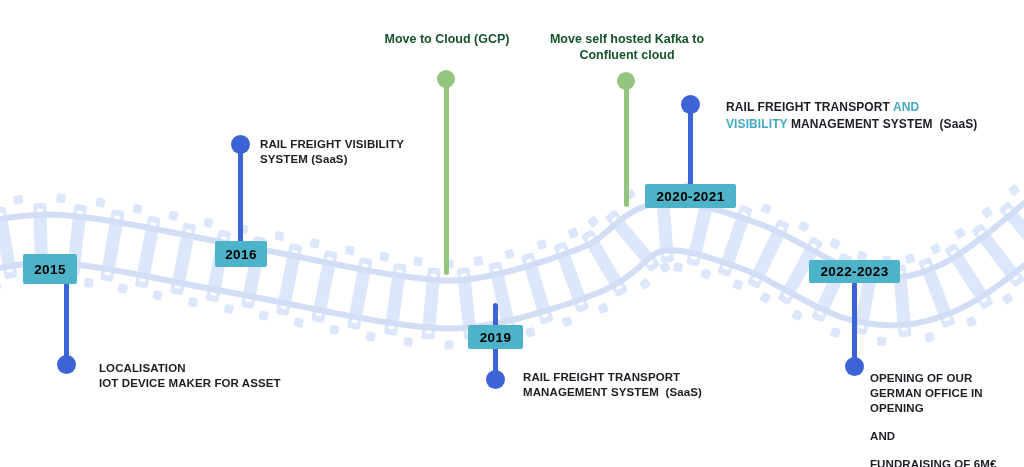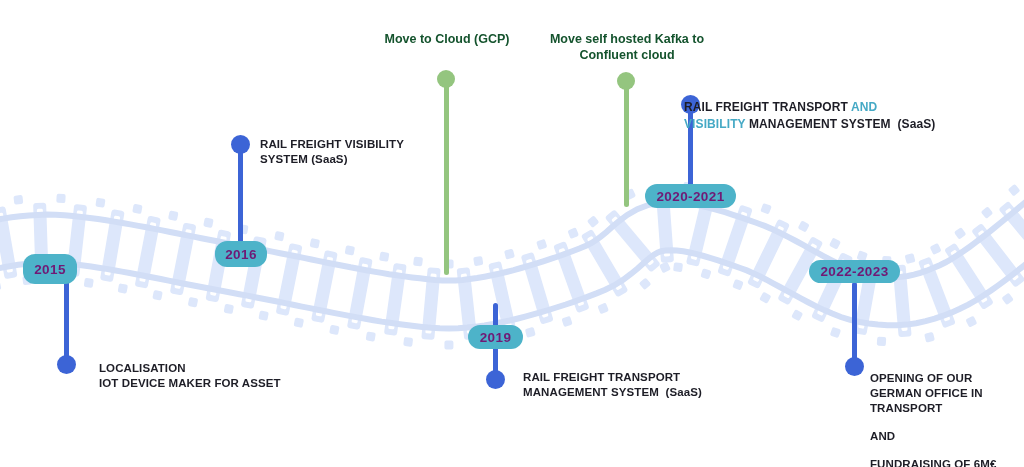--- a/index.html
+++ b/index.html
@@ -2,22 +2,22 @@
 <html><head>
 <meta charset="utf-8">
 <style>
   html,body{margin:0;padding:0;background:#fff;}
   body{width:1024px;height:467px;overflow:hidden;font-family:"Liberation Sans",sans-serif;}
   .stage{position:relative;width:1024px;height:467px;background:#fff;}
   #railway{position:absolute;left:0;top:0;}
 
   .badge{
     position:absolute;display:flex;align-items:center;justify-content:center;
-    background:#4DB3C9;color:#701a75;font-weight:bold;font-size:13.5px;
-    letter-spacing:.4px;border-radius:12px;z-index:3;
+    background:#4DB3C9;color:#000000;font-weight:bold;font-size:13.5px;
+    letter-spacing:.4px;border-radius:2px;z-index:3;
   }
   .stem{position:absolute;border-radius:3px;z-index:2;}
   .stem.blue{background:#3C64D6;width:5px;}
   .stem.green{background:#94C57F;width:5px;}
   .dot{position:absolute;border-radius:50%;z-index:3;}
   .dot.blue{width:19px;height:19px;background:#3C64D6;}
   .dot.green{width:18px;height:18px;background:#94C57F;}
 
   .desc{position:absolute;color:#1D1D26;font-weight:bold;font-size:11.5px;
         line-height:15px;letter-spacing:.1px;z-index:4;}
@@ -370,34 +370,34 @@
   <div class="stem blue" style="left:493px;top:303px;height:76px;"></div>
   <div class="dot blue" style="left:486px;top:370px;"></div>
   <div class="desc" style="left:523px;top:370px;">
     <div class="line">RAIL FREIGHT TRANSPORT</div>
     <div class="line">MANAGEMENT SYSTEM  (SaaS)</div>
   </div>
 
   <div class="dot blue" style="left:681px;top:95px;"></div>
   <div class="stem blue" style="left:688px;top:104px;height:82px;"></div>
   <div class="badge" style="left:645px;top:184px;width:91px;height:24px;">2020-2021</div>
-  <div class="desc lg" style="left:684px;top:99px;">
+  <div class="desc lg" style="left:726px;top:99px;">
     <div class="line"><span>RAIL FREIGHT TRANSPORT </span><span class="teal">AND</span></div>
     <div class="line"><span class="teal">VISIBILITY</span><span> MANAGEMENT SYSTEM  (SaaS)</span></div>
   </div>
 
   <div class="badge" style="left:809px;top:260px;width:91px;height:23px;">2022-2023</div>
   <div class="stem blue" style="left:852px;top:282px;height:84px;"></div>
   <div class="dot blue" style="left:845px;top:357px;"></div>
   <div class="desc" style="left:870px;top:358px;">
     <p>
       </p>
       <div class="line">OPENING OF OUR</div>
       <div class="line">GERMAN OFFICE IN</div>
-      <div class="line">TRANSPORT</div>
+      <div class="line">OPENING</div>
     <p></p>
     <p>
       </p>
       <div class="line">AND</div>
     <p></p>
     <p>
       </p>
       <div class="line">FUNDRAISING OF 6M€</div>
     <p></p>
   </div>

